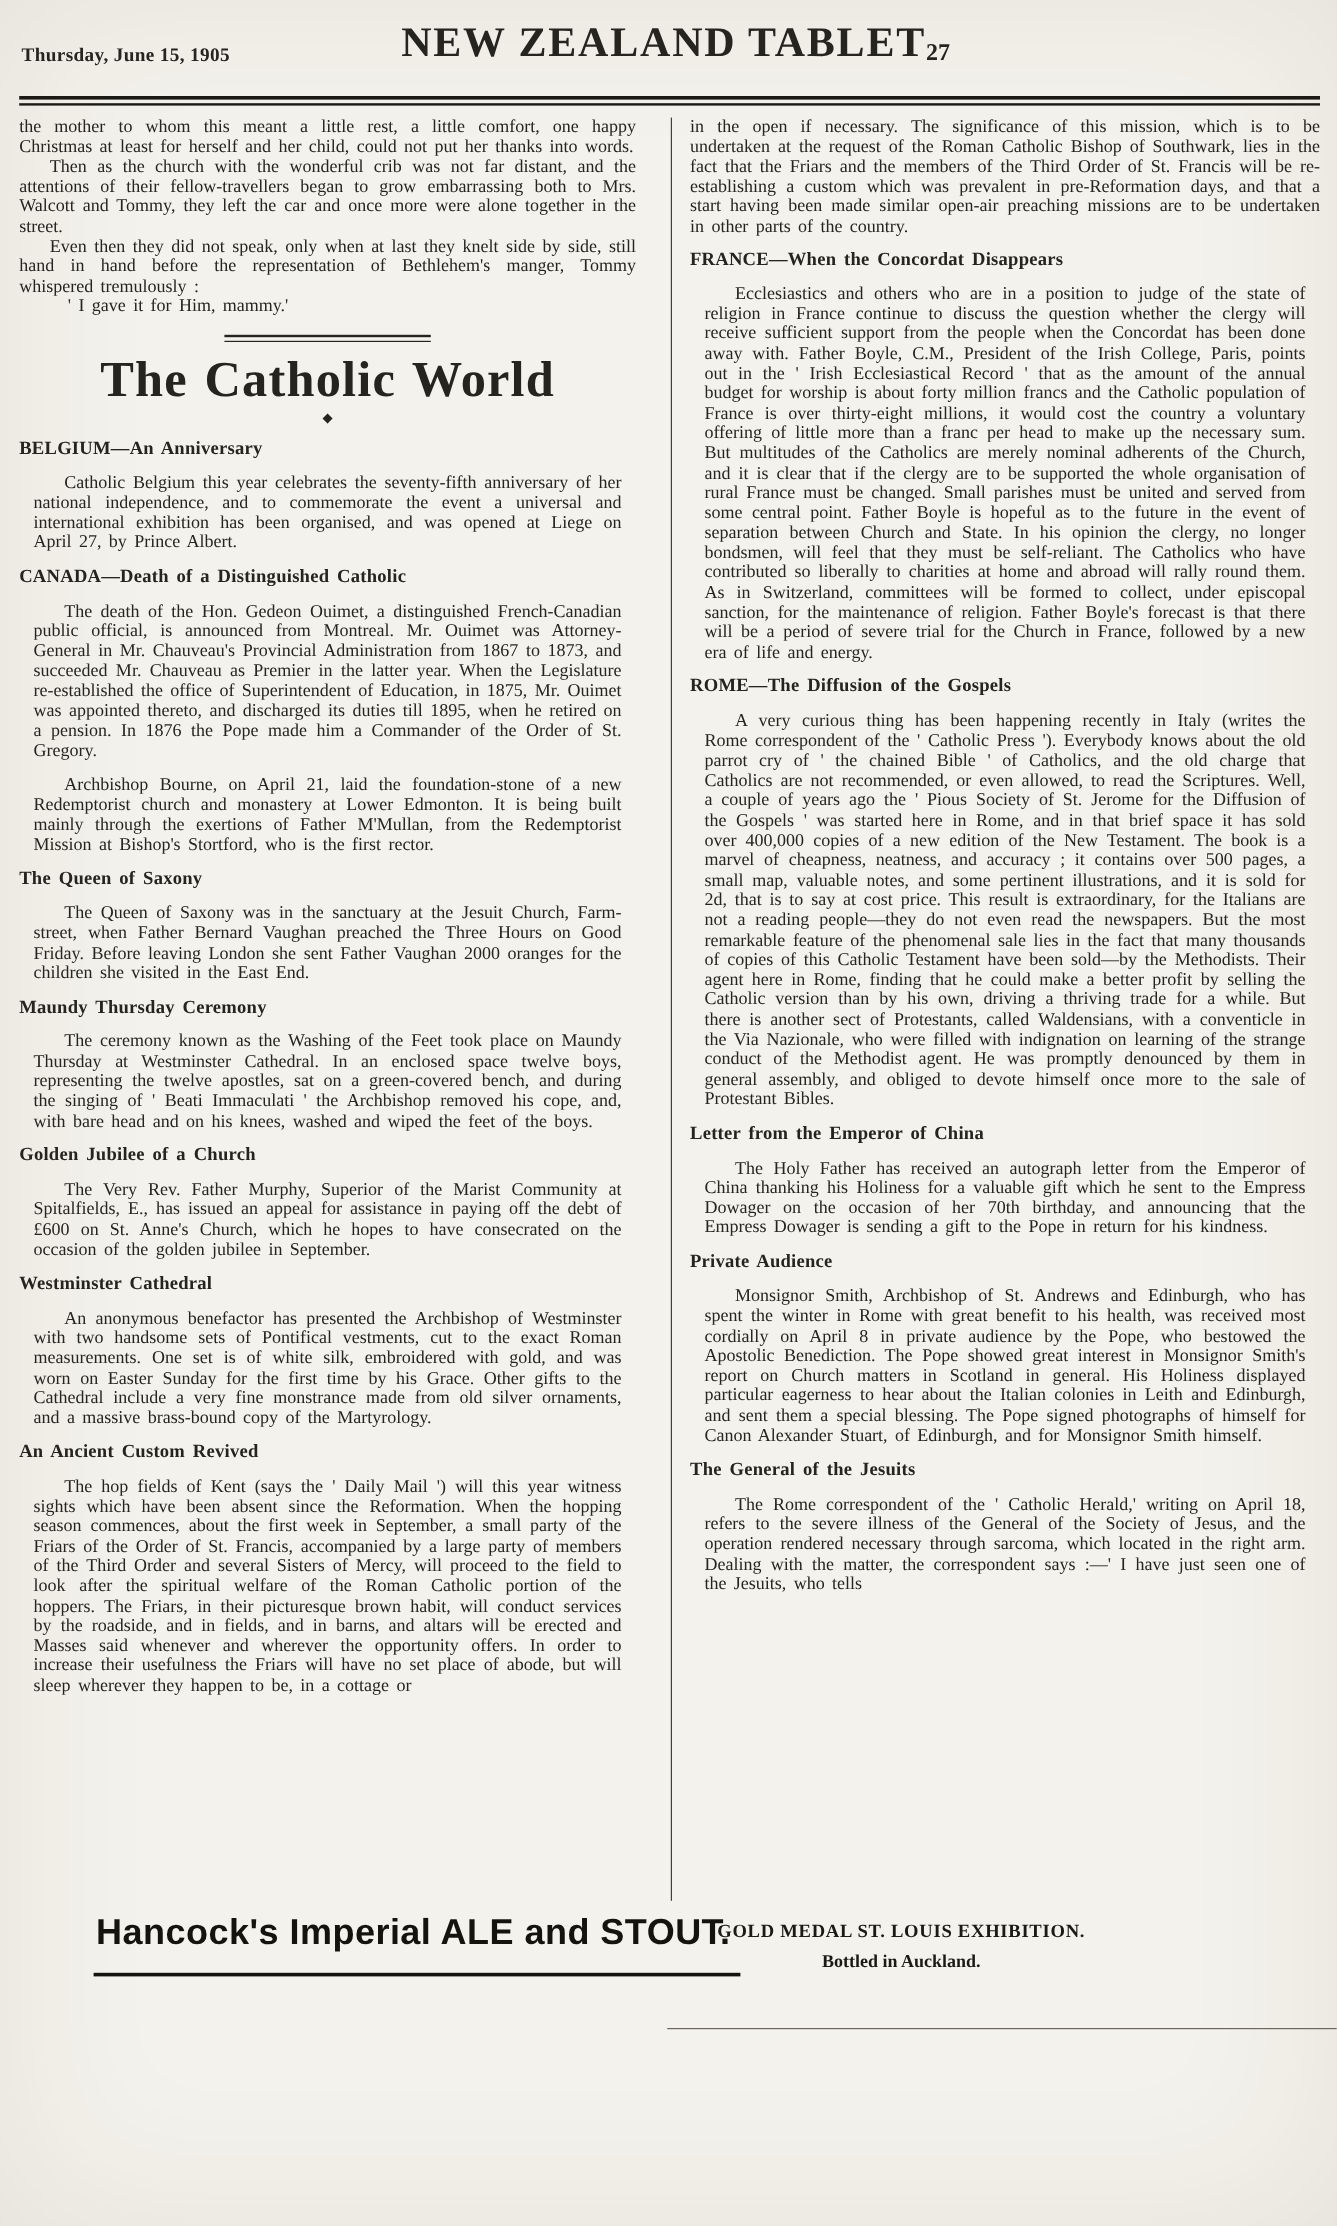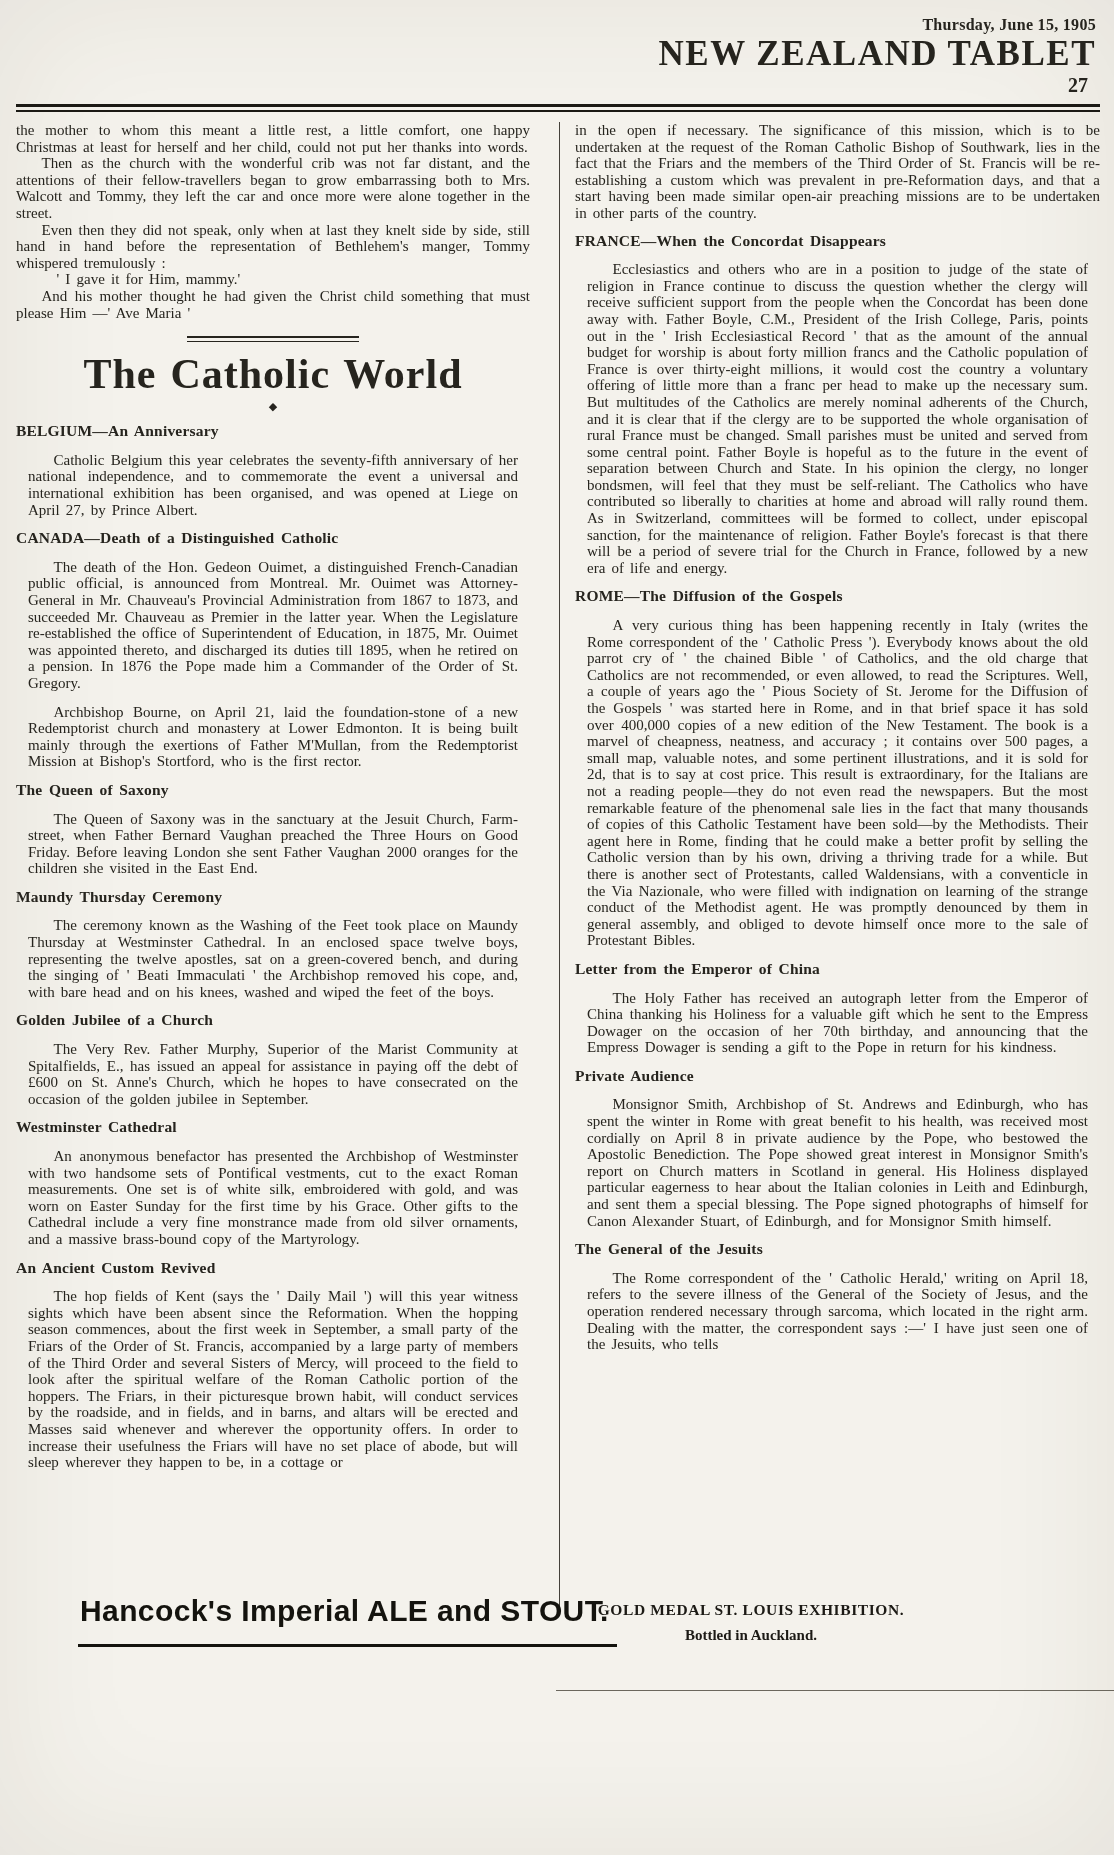--- a/index.html
+++ b/index.html
@@ -12,21 +12,21 @@
   .page{
     position:relative;
     width:1114px;height:1855px;
     box-sizing:border-box;
     padding:12px 14px 0 16px;
     background:#f4f2ec;
     box-shadow:inset 0 0 140px rgba(60,50,30,0.08);
     overflow:hidden;
   }
   
-  .header{display:flex;align-items:flex-end;padding:4px 4px 7px 2px;flex-direction:column;}
+  .header{display:flex;align-items:flex-end;padding:4px 4px 24px 2px;}
   .header-date{flex:1;font-size:16px;font-weight:bold;letter-spacing:.3px;}
   .masthead{flex:0 0 auto;font-size:35px;font-weight:bold;letter-spacing:1.5px;}
   .page-num{flex:1;text-align:left;font-size:20px;font-weight:bold;padding-right:8px;}
   .rule-double{border-top:3px solid #1b1914;border-bottom:2px solid #1b1914;height:3px;}
   
   .columns{display:flex;margin-top:10px;min-height:1486px;position:relative;}
   .columns::before{
     content:"";position:absolute;left:calc(50% + 1px);top:0;bottom:0;
     width:1px;background:#44413a;
   }
@@ -76,21 +76,20 @@
 
   <div class="rule-double"></div>
 
   <main class="columns">
 
     <section class="col col-left">
       <p class="noindent">the mother to whom this meant a little rest, a little comfort, one happy Christmas at least for herself and her child, could not put her thanks into words.</p>
       <p>Then as the church with the wonderful crib was not far distant, and the attentions of their fellow-travellers began to grow embarrassing both to Mrs. Walcott and Tommy, they left the car and once more were alone together in the street.</p>
       <p>Even then they did not speak, only when at last they knelt side by side, still hand in hand before the representation of Bethlehem's manger, Tommy whispered tremulously :</p>
       <p class="quote">' I gave it for Him, mammy.'</p>
-      <p>And his mother thought he had given the Christ child something that must please Him —' Ave Maria '</p>
 
       <div class="divider-squiggle"></div>
       <h1 class="section-title">The Catholic World</h1>
       <div class="ornament">◆</div>
 
       <div>
 
           <article class="article">
             <h3 class="article-heading">BELGIUM—An Anniversary</h3>
             <p class="article-body">Catholic Belgium this year celebrates the seventy-fifth anniversary of her national independence, and to commemorate the event a universal and international exhibition has been organised, and was opened at Liege on April 27, by Prince Albert.</p>

